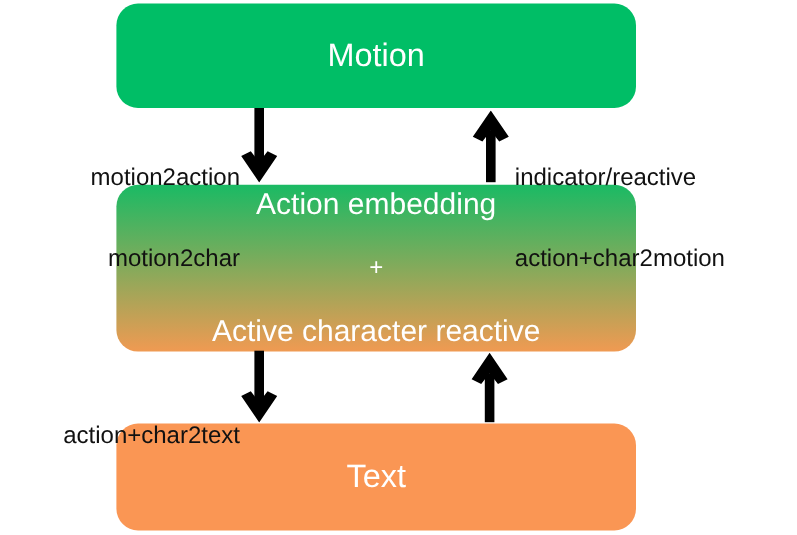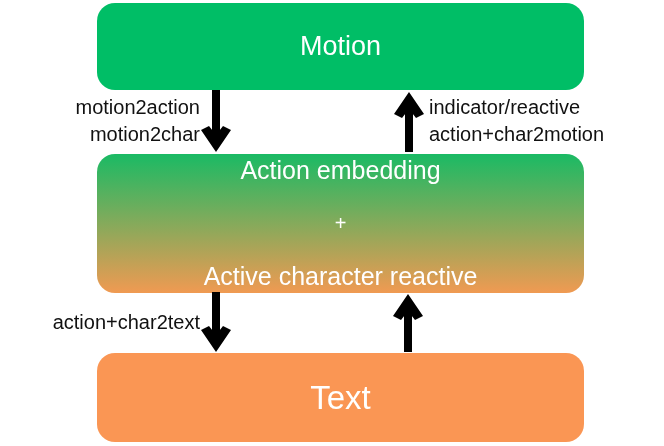--- a/index.html
+++ b/index.html
@@ -11,21 +11,21 @@
   .canvas {
     position: relative;
     width: 664px;
     height: 446px;
     background: var(--background, #ffffff);
     overflow: hidden;
   }
   .box {
     position: absolute;
     left: 97px;
-    width: 487px;
+    width: 433px;
     border-radius: 18px;
     display: flex;
     flex-direction: column;
     align-items: center;
     justify-content: center;
     color: var(--text-on-box, #ffffff);
     text-align: center;
   }
   .box-motion {
     top: 3px;
@@ -40,37 +40,37 @@
     font-size: 25px;
     gap: 27px;
   }
   .box-middle .mid-plus {
     font-size: 20px;
   }
   .box-text {
     top: 353px;
     height: 89px;
     background: var(--orange, #FA9654);
-    font-size: 33px;
+    font-size: 27px;
   }
   .arrow {
     position: absolute;
     width: 32px;
     line-height: 0;
   }
   .arrow svg { display: block; }
   .arrow-fill { fill: var(--arrow, #000000); }
   .edge-label {
     position: absolute;
     font-size: 20px;
     line-height: 27px;
     color: var(--label-text, #111111);
     white-space: nowrap;
   }
-  .edge-label span { display: block; }
+  .edge-label span { display: block; margin-top: 41px; }
   .label-left { text-align: right; right: 464px; }
   .label-right { text-align: left; left: 429px; }
   .label-row-1 { top: 94px; }
   .label-row-2 { top: 309px; }
 </style>
 </head>
 <body>
 
 <div class="canvas">
 

